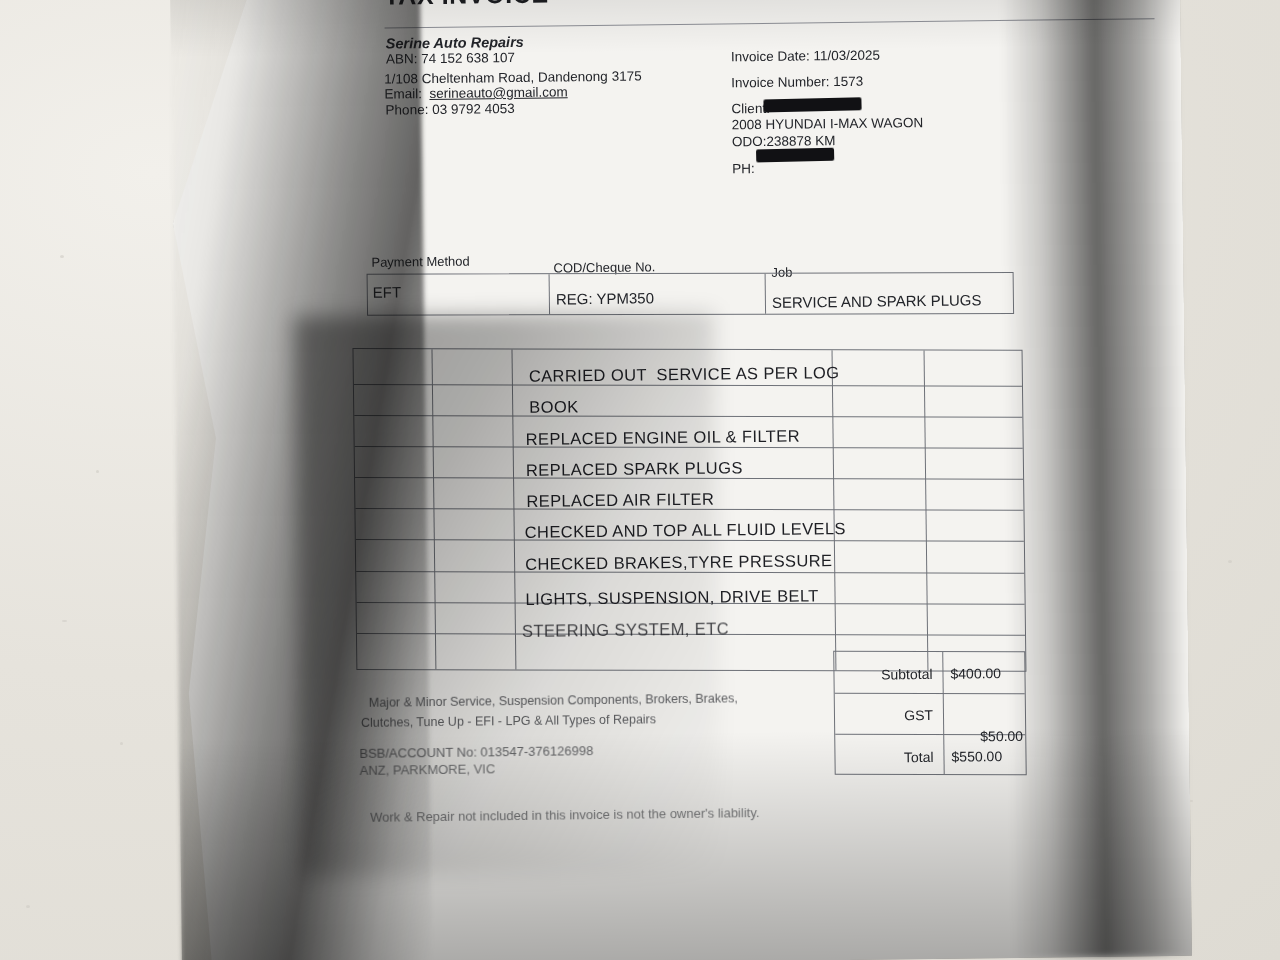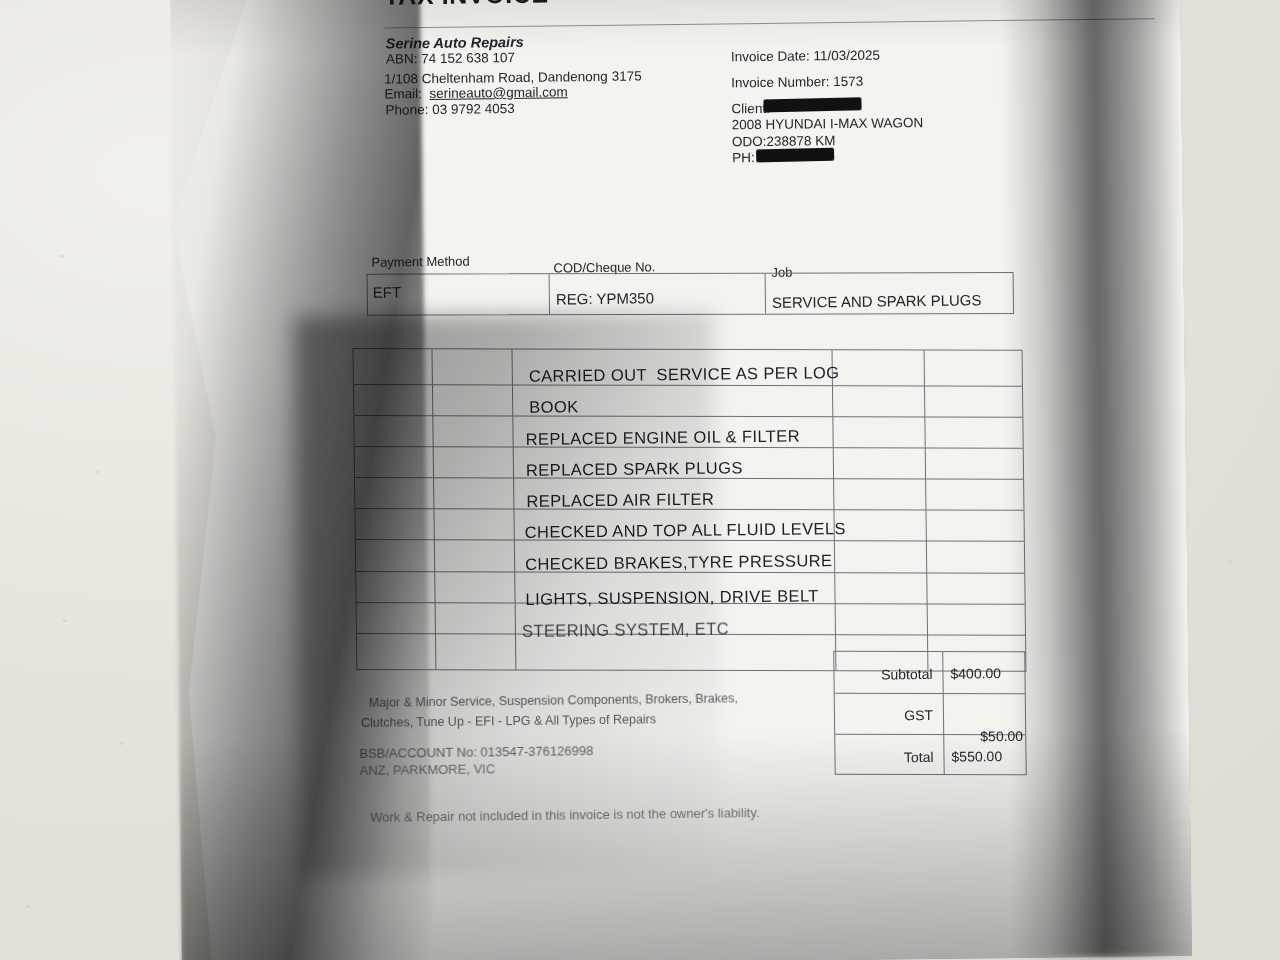--- a/index.html
+++ b/index.html
@@ -140,21 +140,21 @@
   .biz-addr { left: 213px; top: 86px; font-size: 13.5px; }
   .biz-email-label { left: 213px; top: 101px; font-size: 13.5px; }
   .biz-email { left: 258px; top: 101px; font-size: 13.5px; text-decoration: underline; }
   .biz-phone { left: 214px; top: 117px; font-size: 13.5px; }
 
   .inv-date  { left: 560px; top: 68px; font-size: 13.5px; }
   .inv-num   { left: 560px; top: 94px; font-size: 13.5px; }
   .client-lbl{ left: 560px; top: 120px; font-size: 13.5px; }
   .vehicle   { left: 560px; top: 136px; font-size: 13.5px; }
   .odo       { left: 560px; top: 153px; font-size: 13.5px; }
-  .ph-lbl    { left: 560px; top: 169px; font-size: 13.5px; }
+  .ph-lbl    { left: 560px; top: 180px; font-size: 13.5px; }
 
   .redact {
     position: absolute;
     background: #111114;
     border-radius: 2px;
     filter: blur(.4px);
   }
   .redact1 { left: 592px; top: 118px; width: 98px; height: 13px; transform: rotate(-.6deg); }
   .redact2 { left: 584px; top: 168px; width: 78px; height: 13px; transform: rotate(-.6deg); }
 

